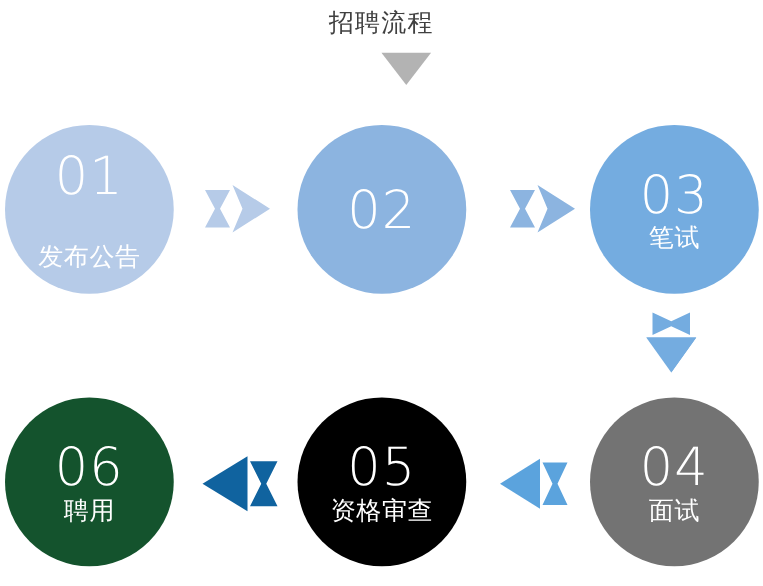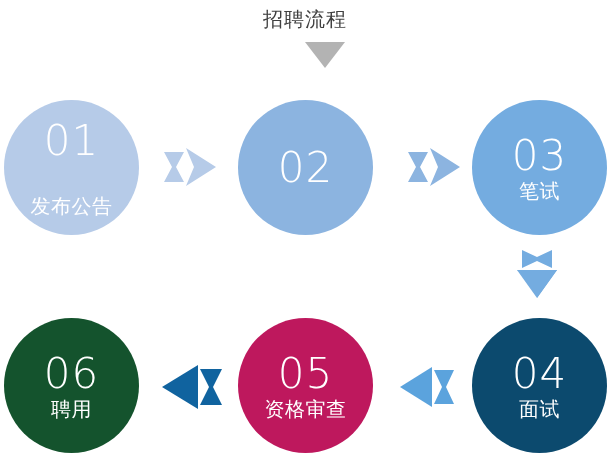--- a/index.html
+++ b/index.html
@@ -138,33 +138,33 @@
   </div>
 
   <div class="arrow" id="arrow-3">
     <svg width="60" height="56" viewBox="0 0 60 56" xmlns="http://www.w3.org/2000/svg">
       <polygon points="14,2 14,20 29,13 44,20 44,2 29,9" fill="#74ace0"></polygon>
       <polygon points="9,22 49,22 29,50 29,32" fill="#74ace0"></polygon>
       <polygon points="9,22 49,22 29,50" fill="#74ace0"></polygon>
     </svg>
   </div>
 
-  <div class="node" id="node-4" style="background:#0c4a6e">
+  <div class="node" id="node-4" style="background:#737373">
     <span class="node-number">04</span>
     <span class="node-label">面试</span>
   </div>
 
   <div class="arrow" id="arrow-4">
     <svg width="64" height="58" viewBox="0 0 64 58" xmlns="http://www.w3.org/2000/svg">
       <polygon points="58,12 38,12 46,29 38,46 58,46 50,29" fill="#5ba3dd"></polygon>
       <polygon points="36,9 36,49 4,29" fill="#5ba3dd"></polygon>
     </svg>
   </div>
 
-  <div class="node" id="node-5" style="background:#be185d">
+  <div class="node" id="node-5" style="background:#000000">
     <span class="node-number">05</span>
     <span class="node-label">资格审查</span>
   </div>
 
   <div class="arrow" id="arrow-5">
     <svg width="70" height="58" viewBox="0 0 70 58" xmlns="http://www.w3.org/2000/svg">
       <polygon points="64,11 42,11 51,29 42,47 64,47 55,29" fill="#10639f"></polygon>
       <polygon points="40,7 40,51 4,29" fill="#10639f"></polygon>
     </svg>
   </div>

